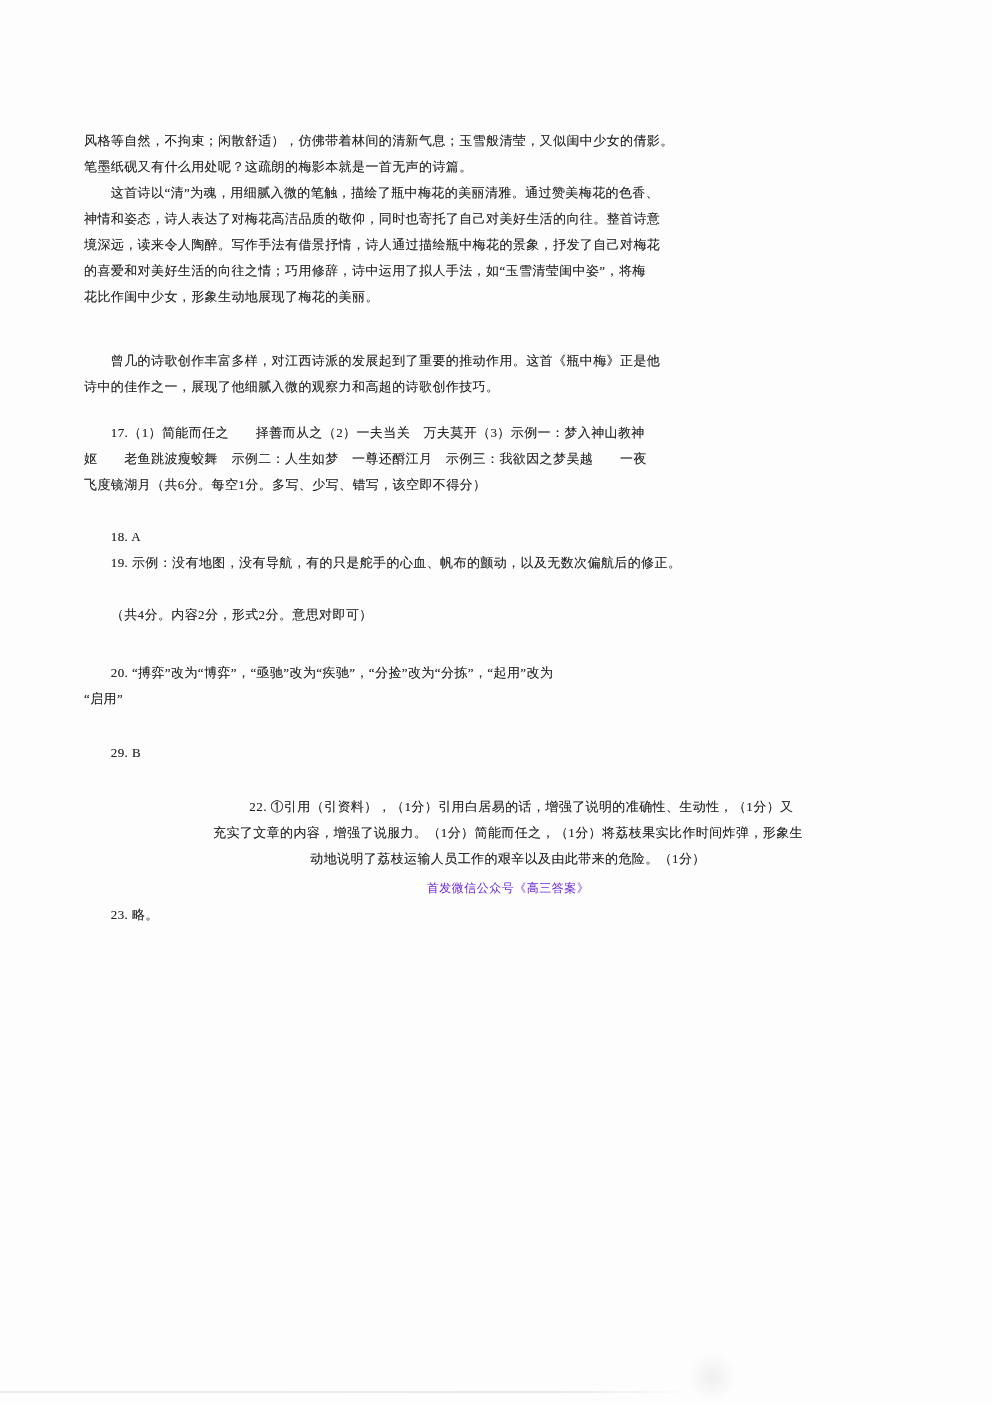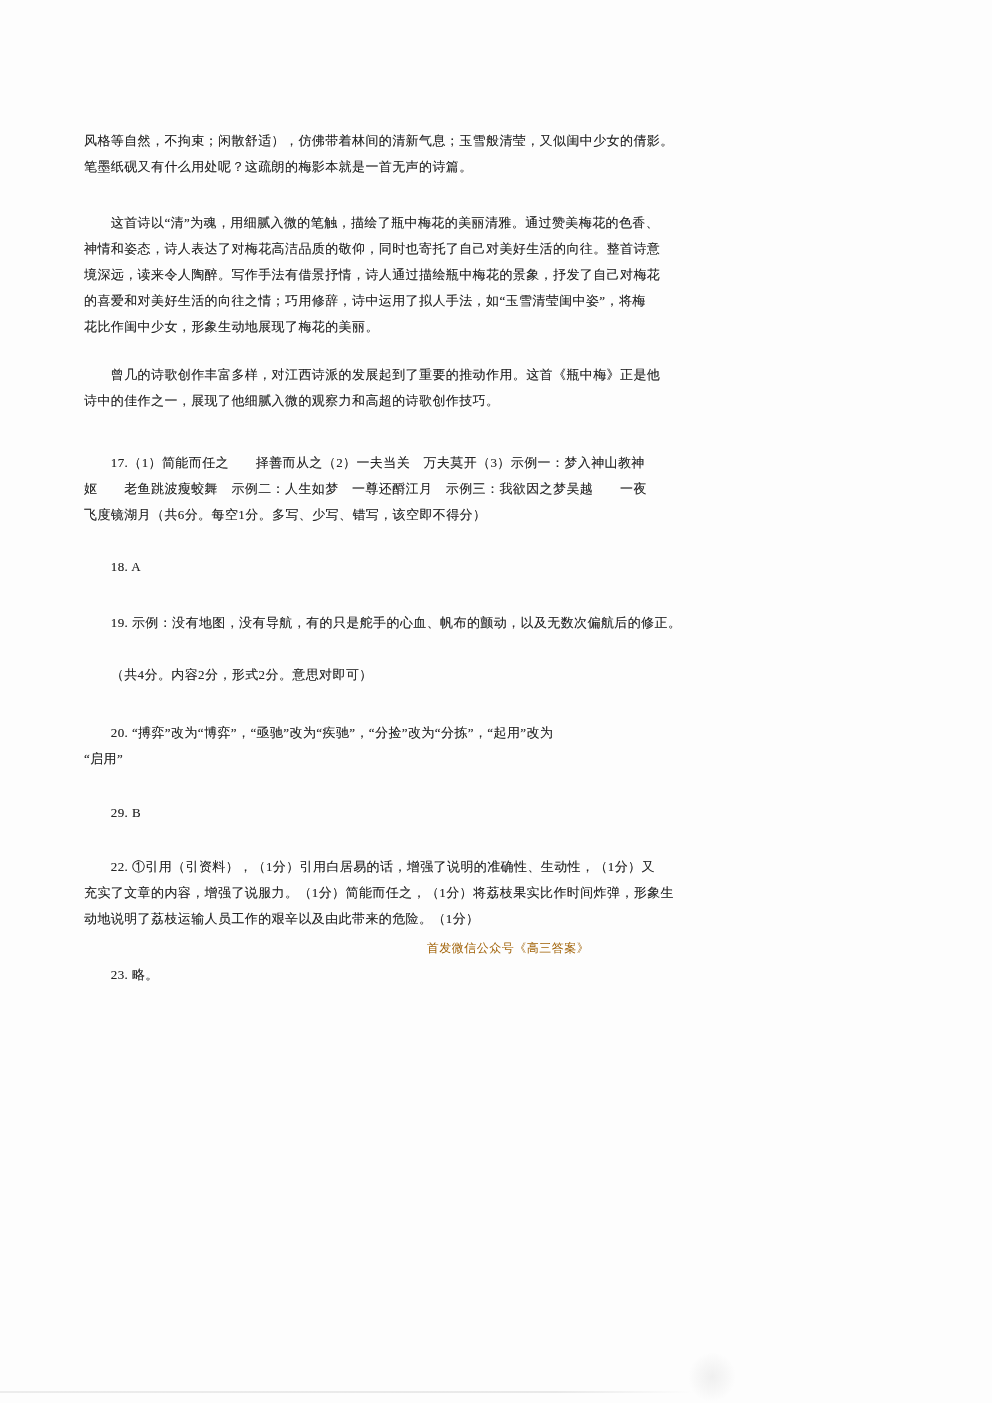--- a/index.html
+++ b/index.html
@@ -25,39 +25,39 @@
   .block {
     font-size: 13px;
     line-height: 26px;
     letter-spacing: 0.4px;
     white-space: pre;
     text-shadow: 0 0 0.4px rgba(0,0,0,0.35);
   }
   .block .line { height: 26px; }
   
   .b-intro        { margin-top: 0; }
-  .b-analysis     { margin-top: 30px; }
-  .b-zengji       { margin-top: 22px; }
-  .b-ans17        { margin-top: 36px; }
+  .b-analysis     { }
+  .b-zengji       { margin-top: 38px; }
+  .b-ans17        { margin-top: 20px; }
   .b-ans18        { margin-top: 26px; }
-  .b-ans19        { margin-top: 30px; }
+  .b-ans19        { }
   .b-note19       { margin-top: 26px; }
   .b-ans20        { margin-top: 32px; }
   .b-note20       { margin-top: 34px; }
   .b-ans21        { margin-top: 28px; }
-  .b-ans22        { margin-top: 28px; }
+  .b-ans22        { margin-top: 28px; text-align: center; }
   .b-note22       { margin-top: 28px; }
   .b-ans23        { margin-top: 6px; }
   .watermark {
     margin-top: 8px;
     text-align: center;
     font-size: 12px;
     line-height: 16px;
     letter-spacing: 0.5px;
-    color: #a16207;
+    color: #6d28d9;
   }
   
   .page-edge {
     position: absolute;
     left: 0;
     top: 1391px;
     width: 694px;
     height: 2px;
     background: linear-gradient(to right, #ececec 0%, #e9e9e9 80%, rgba(255,255,255,0) 100%);
   }

